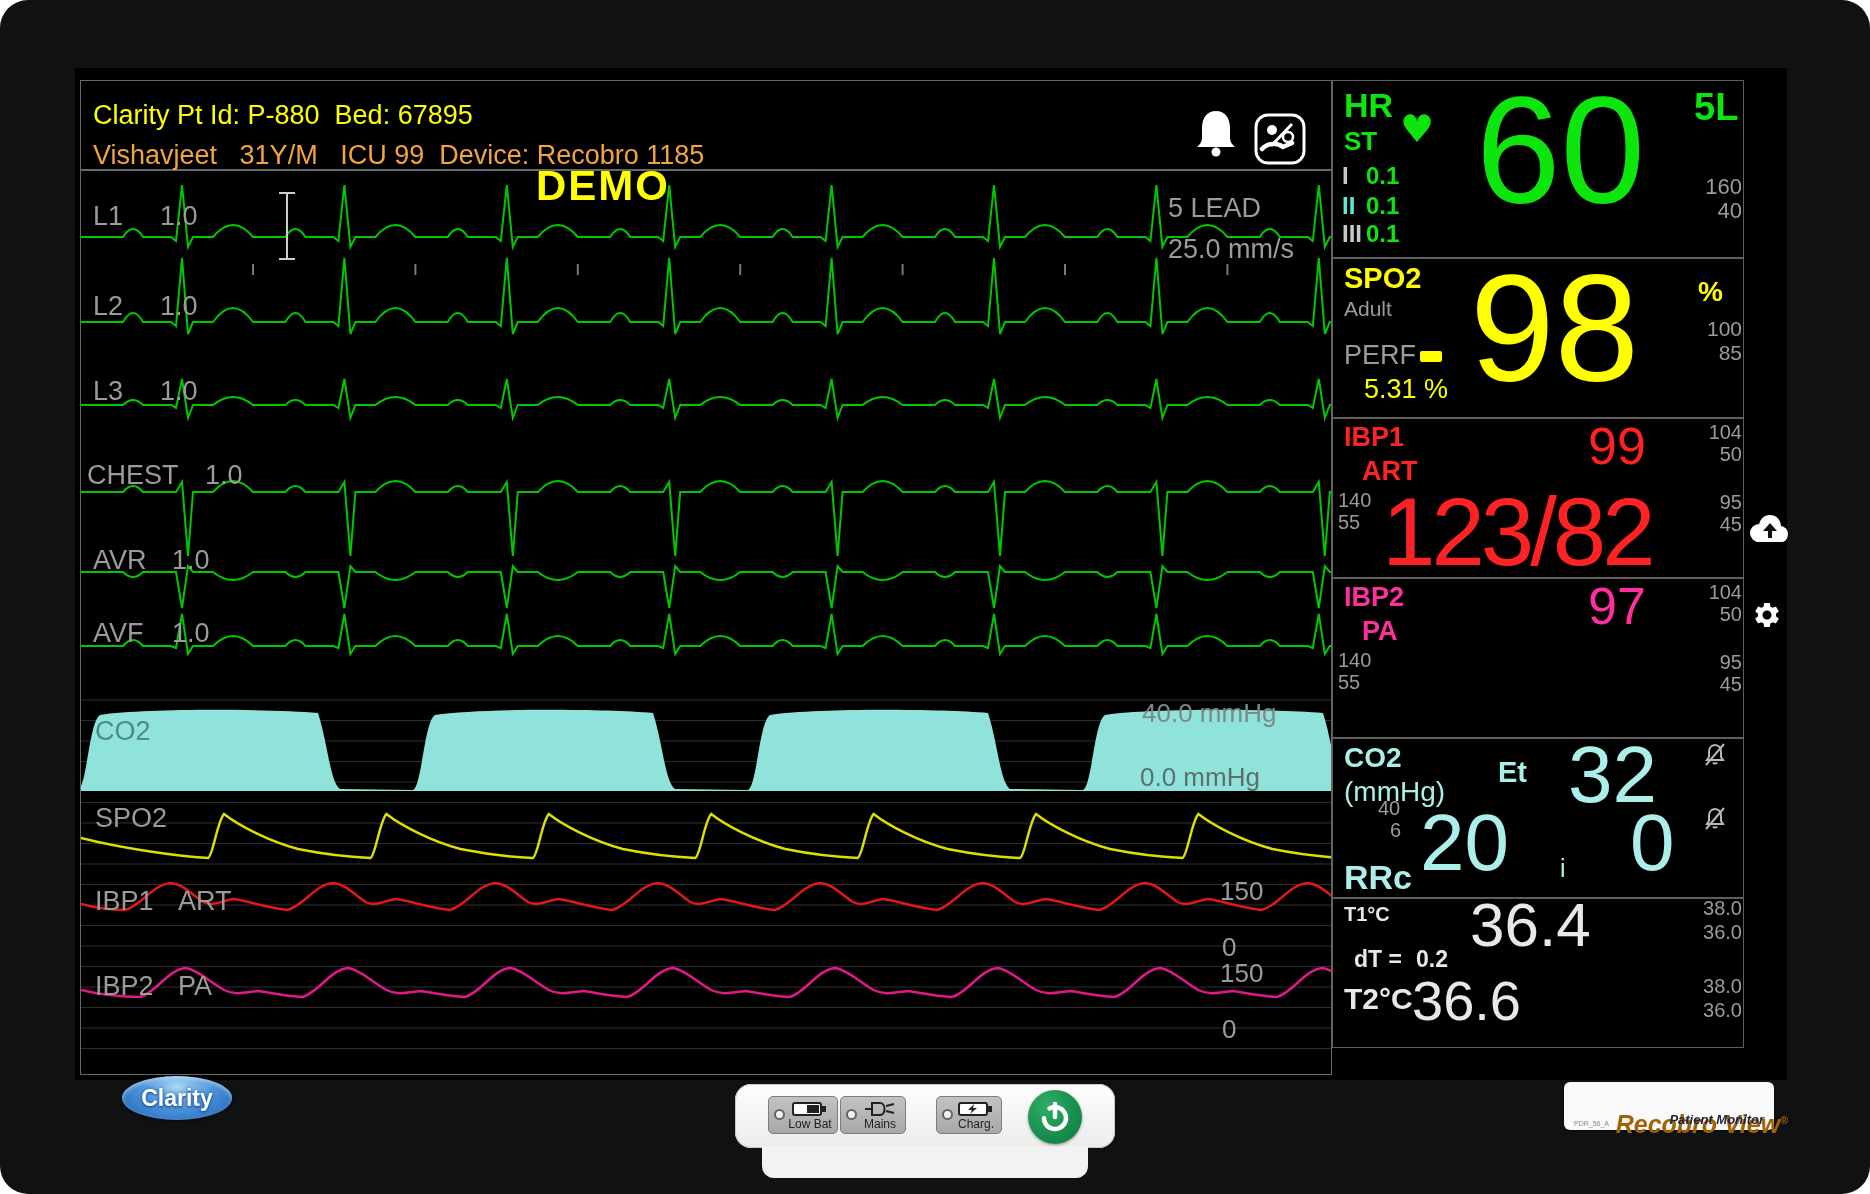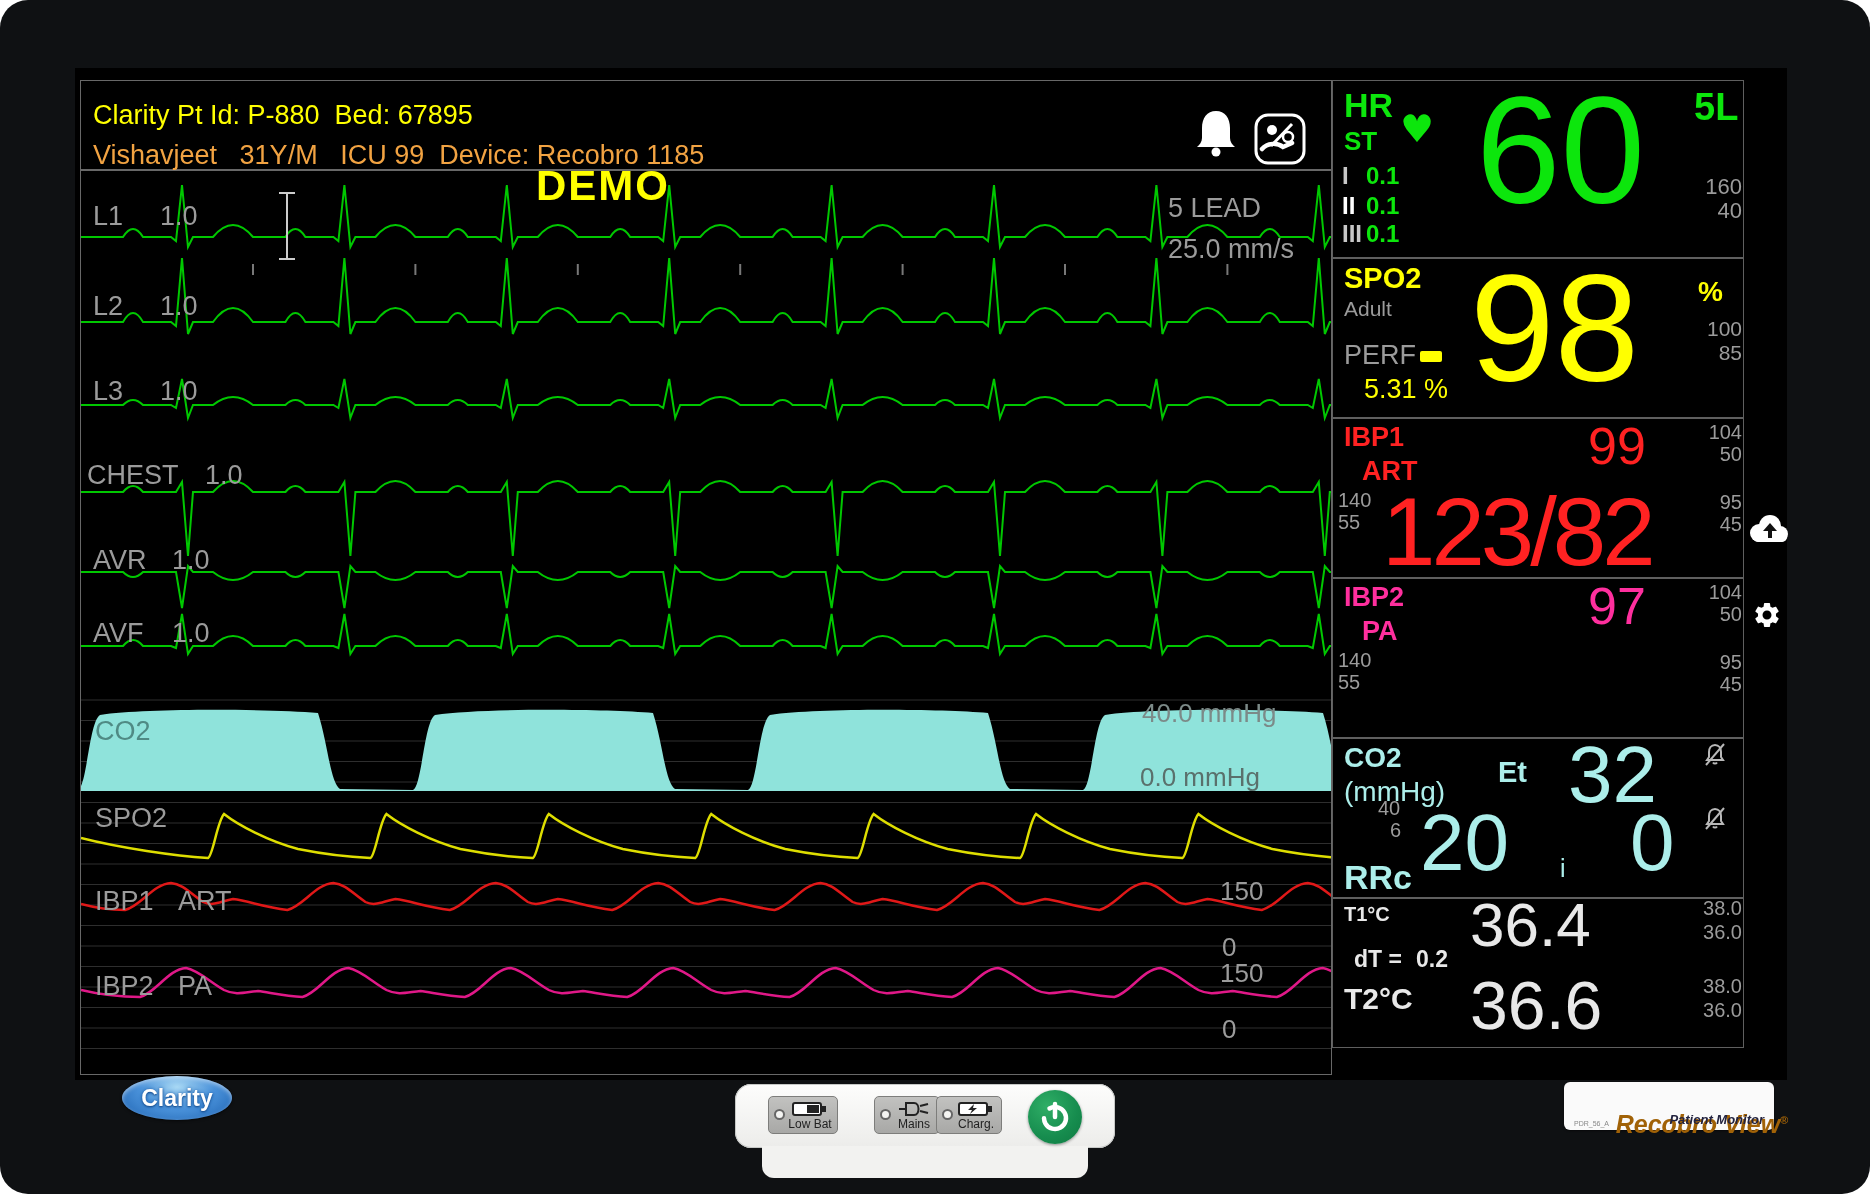--- a/index.html
+++ b/index.html
@@ -118,21 +118,21 @@
   <div class="t gray" style="left:1222px;top:934px;font-size:26px;">0</div>
   <div class="t gray" style="left:1220px;top:960px;font-size:26px;">150</div>
   <div class="t gray" style="left:1222px;top:1016px;font-size:26px;">0</div>
 
   <div class="sec" style="top:80px;height:178px;"></div>
   <div class="t green bold" style="left:1344px;top:88px;font-size:34px;">HR</div>
   <div class="t green" style="left:1400px;top:110px;font-size:38px;font-family:'DejaVu Sans',sans-serif;">♥</div>
   <div class="t green bold" style="left:1344px;top:128px;font-size:26px;">ST</div>
   <div class="t bold" style="left:1342px;top:164px;font-size:24px;color:#c8c8c8;">I</div>
   <div class="t green bold" style="left:1366px;top:164px;font-size:24px;">0.1</div>
-  <div class="t bold" style="left:1342px;top:194px;font-size:24px;color:#ffffff;">II</div>
+  <div class="t bold" style="left:1342px;top:194px;font-size:24px;color:#5eead4;">II</div>
   <div class="t green bold" style="left:1366px;top:194px;font-size:24px;">0.1</div>
   <div class="t bold" style="left:1342px;top:222px;font-size:24px;color:#c8c8c8;">III</div>
   <div class="t green bold" style="left:1366px;top:222px;font-size:24px;">0.1</div>
   <div class="t green big" style="left:1476px;top:84px;font-size:152px;">60</div>
   <div class="t green bold" style="left:1694px;top:88px;font-size:38px;">5L</div>
   <div class="t limcol" style="left:1680px;top:176px;font-size:22px;font-weight:400;">160</div>
   <div class="t limcol" style="left:1680px;top:200px;font-size:22px;font-weight:400;">40</div>
 
   <div class="sec" style="top:258px;height:160px;"></div>
   <div class="t yellow bold" style="left:1344px;top:264px;font-size:29px;">SPO2</div>
@@ -191,21 +191,21 @@
   </svg>
 
   <div class="sec" style="top:898px;height:150px;"></div>
   <div class="t white bold" style="left:1344px;top:904px;font-size:20px;">T1°C</div>
   <div class="t white big" style="left:1470px;top:898px;font-size:62px;">36.4</div>
   <div class="t limcol" style="left:1680px;top:898px;font-size:20px;font-weight:400;">38.0</div>
   <div class="t limcol" style="left:1680px;top:922px;font-size:20px;font-weight:400;">36.0</div>
   <div class="t white bold" style="left:1354px;top:948px;font-size:23px;">dT =</div>
   <div class="t white bold" style="left:1416px;top:948px;font-size:23px;">0.2</div>
   <div class="t white bold" style="left:1344px;top:984px;font-size:30px;">T2°C</div>
-  <div class="t white big" style="left:1470px;top:976px;font-size:68px;">36.6</div>
+  <div class="t white big" style="left:1412px;top:976px;font-size:56px;">36.6</div>
   <div class="t limcol" style="left:1680px;top:976px;font-size:20px;font-weight:400;">38.0</div>
   <div class="t limcol" style="left:1680px;top:1000px;font-size:20px;font-weight:400;">36.0</div>
 
   <svg style="position:absolute;left:1746px;top:512px;" width="44" height="34" viewBox="0 0 44 34">
     <circle cx="13" cy="21" r="9" fill="#fff"></circle>
     <circle cx="24" cy="14" r="11" fill="#fff"></circle>
     <circle cx="34" cy="22" r="8" fill="#fff"></circle>
     <rect x="7" y="19" width="34" height="11" rx="5" fill="#fff"></rect>
     <polygon points="24,11 31,19 17,19" fill="#111"></polygon>
     <rect x="22" y="18" width="4" height="8" fill="#111"></rect>
@@ -227,21 +227,21 @@
 
   <div class="ledbtn" style="left:768px;top:1096px;width:68px;">
     <div class="led"></div>
     <svg style="position:absolute;left:22px;top:3px;" width="40" height="18" viewBox="0 0 40 18">
       <rect x="2" y="3" width="28" height="12" rx="2" fill="#fff" stroke="#222" stroke-width="2"></rect>
       <rect x="16" y="5" width="12" height="8" fill="#222"></rect>
       <rect x="31" y="6" width="4" height="6" fill="#222"></rect>
     </svg>
     <div class="btnlabel">Low Bat</div>
   </div>
-  <div class="ledbtn" style="left:874px;top:1096px;width:64px;">
+  <div class="ledbtn" style="left:840px;top:1096px;width:64px;">
     <div class="led"></div>
     <svg style="position:absolute;left:22px;top:2px;" width="38" height="19" viewBox="0 0 38 19">
       <path d="M2 10 L9 10" stroke="#222" stroke-width="2" fill="none"></path>
       <path d="M9 4 L9 16 L17 16 C23 16 23 4 17 4 Z" fill="none" stroke="#222" stroke-width="2"></path>
       <line x1="23" y1="7" x2="31" y2="5" stroke="#222" stroke-width="2"></line>
       <line x1="23" y1="12" x2="31" y2="14" stroke="#222" stroke-width="2"></line>
     </svg>
     <div class="btnlabel">Mains</div>
   </div>
   <div class="ledbtn" style="left:936px;top:1096px;width:64px;">

